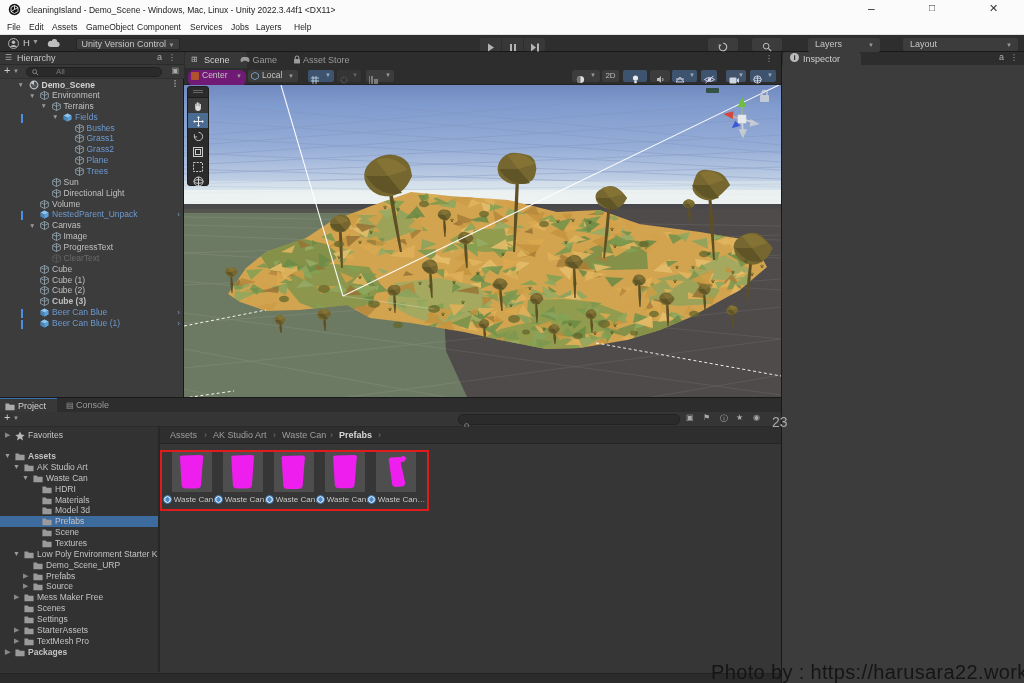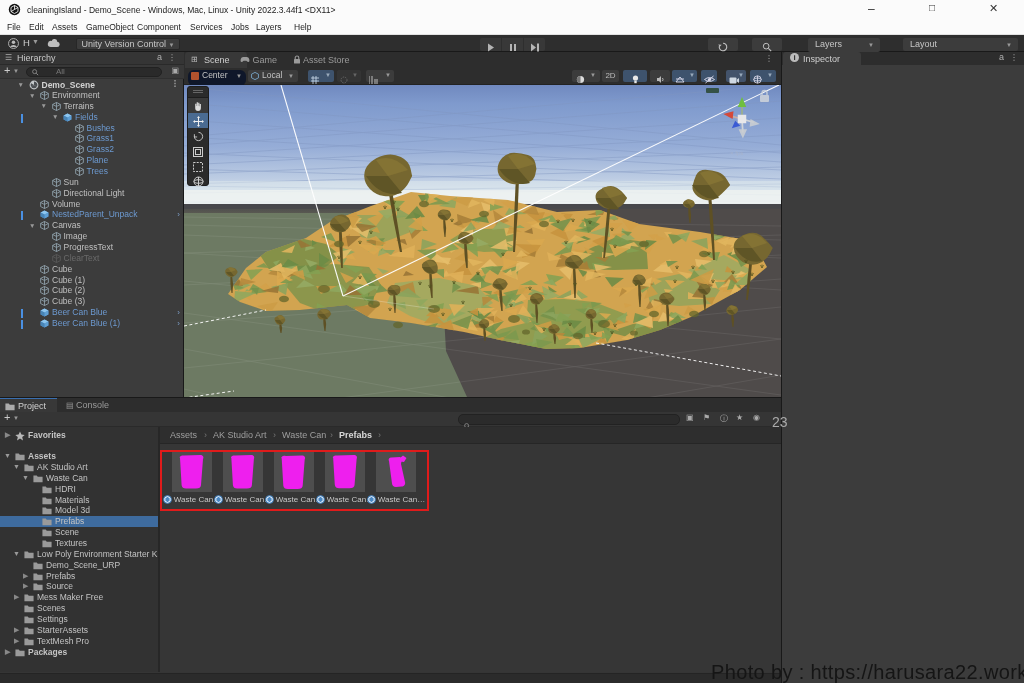--- a/index.html
+++ b/index.html
@@ -248,21 +248,21 @@
       </div>
     </div>
     <div style="position:absolute;left:0;top:234.3px;width:184px;height:11px;font-size:8.5px;color:#c0c0c0;font-weight:normal">
       <div style="position:absolute;left:40.0px;top:0;display:flex;align-items:center;gap:3px;white-space:nowrap">
         <svg width="9" height="9" viewBox="0 0 10 10" style="flex:none">
           <path d="M5,0.5 9.3,2.7 9.3,7.3 5,9.5 0.7,7.3 0.7,2.7 Z M5,0.5 5,5 M5,5 9.3,2.7 M5,5 0.7,2.7 M5,5 5,9.5" stroke="#96a8b4" stroke-width="0.9" fill="none"></path>
         </svg>
         <span style="margin-top:-1px">Cube (2)</span>
       </div>
     </div>
-    <div style="position:absolute;left:0;top:245.2px;width:184px;height:11px;font-size:8.5px;color:#c0c0c0;font-weight:normal">
+    <div style="position:absolute;left:0;top:245.2px;width:184px;height:11px;font-size:8.5px;color:#c0c0c0;font-weight:bold">
       <div style="position:absolute;left:40.0px;top:0;display:flex;align-items:center;gap:3px;white-space:nowrap">
         <svg width="9" height="9" viewBox="0 0 10 10" style="flex:none">
           <path d="M5,0.5 9.3,2.7 9.3,7.3 5,9.5 0.7,7.3 0.7,2.7 Z M5,0.5 5,5 M5,5 9.3,2.7 M5,5 0.7,2.7 M5,5 5,9.5" stroke="#96a8b4" stroke-width="0.9" fill="none"></path>
         </svg>
         <span style="margin-top:-1px">Cube (3)</span>
       </div>
     </div>
     <div style="position:absolute;left:0;top:256.0px;width:184px;height:11px;font-size:8.5px;color:#6d9ad1;font-weight:normal">
       <div style="position:absolute;left:21px;top:1px;width:2px;height:9px;background:#4a90e2"></div>
       <div style="position:absolute;left:40.0px;top:0;display:flex;align-items:center;gap:3px;white-space:nowrap">
@@ -300,21 +300,21 @@
   <div class="abs" style="left:56px;top:2.5px;color:#9a9a9a;font-size:9px"><svg width="10" height="7" viewBox="0 0 12 8" style="vertical-align:-0.5px">
           <path d="M2,7 C0.5,7 0.5,5 1,3.5 C1.4,2 2.5,1 4,1 h4 c1.5,0 2.6,1 3,2.5 C11.5,5 11.5,7 10,7 C8.5,7 8.5,5.5 7.5,5.5 h-3 C3.5,5.5 3.5,7 2,7 Z" fill="#9a9a9a"></path>
         </svg> Game</div>
   <div class="abs" style="left:109px;top:2.5px;color:#9a9a9a;font-size:9px"><svg width="8" height="9" viewBox="0 0 8 9" style="vertical-align:-1px">
           <rect x="1" y="4" width="6" height="4.5" rx="0.5" fill="#9a9a9a"></rect>
           <path d="M2.2,4 v-1.2 a1.8,1.8 0 0 1 3.6,0 V4" stroke="#9a9a9a" stroke-width="1.1" fill="none"></path>
         </svg> Asset Store</div>
   <span class="abs" style="right:8px;top:2px;color:#b0b0b0;font-size:8px">⋮</span>
  </div>
  <div class="abs" style="left:0;top:16px;width:597px;height:17px;background:#2d2d2d;border-bottom:1px solid #222">
-  <div class="abs" style="left:4px;top:2px;width:58px;height:16px;background:#0f172a;border-radius:6px;font-size:8.5px;color:#c4c4c4;line-height:11px"><span class="abs" style="left:3px;top:1.5px;width:8px;height:8px;background:#b0522e;border-radius:1px"></span><span style="margin-left:14px">Center</span><span class="abs" style="right:4px;top:1px;font-size:6px;color:#999">▼</span></div>
+  <div class="abs" style="left:4px;top:2px;width:58px;height:16px;background:#701a75;border-radius:6px;font-size:8.5px;color:#c4c4c4;line-height:11px"><span class="abs" style="left:3px;top:1.5px;width:8px;height:8px;background:#b0522e;border-radius:1px"></span><span style="margin-left:14px">Center</span><span class="abs" style="right:4px;top:1px;font-size:6px;color:#999">▼</span></div>
   <div class="abs" style="left:64px;top:2px;width:50px;height:12px;background:#3c3c3c;border-radius:2px;font-size:8.5px;color:#c4c4c4;line-height:11px"><svg class="abs" style="left:3px;top:2px" width="8" height="8" viewBox="0 0 10 10">
           <path d="M5,0.5 9.3,2.7 9.3,7.3 5,9.5 0.7,7.3 0.7,2.7 Z" fill="none" stroke="#7fb3d8" stroke-width="1"></path>
         </svg><span style="margin-left:14px">Local</span><span class="abs" style="right:4px;top:1px;font-size:6px;color:#999">▼</span></div>
   <div class="abs" style="left:124px;top:2px;width:26px;height:12px;background:#3e536d;border-radius:2px"><svg style="margin:2px 0 0 3px" width="8" height="8" viewBox="0 0 8 8">
           <path d="M0,2 h8 M0,5 h8 M2,0 v8 M5,0 v8" stroke="#cfe0f0" stroke-width="0.8"></path>
         </svg><span class="abs" style="right:3px;top:2px;font-size:6px;color:#9ab">▼</span></div>
   <div class="abs" style="left:153px;top:2px;width:24px;height:12px;background:#343434;border-radius:2px"><svg style="margin:2px 0 0 3px" width="8" height="8" viewBox="0 0 8 8">
           <circle cx="4" cy="4" r="3" stroke="#666" fill="none" stroke-dasharray="1.5,1"></circle>
         </svg><span class="abs" style="right:3px;top:2px;font-size:6px;color:#666">▼</span></div>
   <div class="abs" style="left:182px;top:2px;width:28px;height:12px;background:#3c3c3c;border-radius:2px"><svg style="margin:2px 0 0 3px" width="9" height="8" viewBox="0 0 9 8">
@@ -1056,21 +1056,21 @@
             <path d="M4.8,4.8 L7,7" stroke="#8a8a8a" stroke-width="1.1"></path>
           </svg></span></div>
   <span class="abs" style="left:686px;top:1px;color:#aaa;font-size:8px">▣</span>
   <span class="abs" style="left:703px;top:1px;color:#aaa;font-size:8px">⚑</span>
   <span class="abs" style="left:720px;top:1px;color:#aaa;font-size:8px">ⓘ</span>
   <span class="abs" style="left:736px;top:1px;color:#aaa;font-size:8px">★</span>
   <span class="abs" style="left:753px;top:1px;color:#aaa;font-size:8px">◉</span>
   <span class="abs" style="left:772px;top:1.5px;color:#aaa;font-size:14px">23</span>
  </div>
  <div class="abs" style="left:0;top:29px;width:158px;height:245px;background:#323232">
-      <div style="position:absolute;left:0;top:3.5px;width:158px;height:11px;font-size:8.5px;color:#c4c4c4;font-weight:bold">
+      <div style="position:absolute;left:0;top:3.5px;width:158px;height:11px;font-size:8.5px;color:#c4c4c4;font-weight:normal">
         <span style="position:absolute;left:5px;top:0;color:#888;font-size:7px">▶</span>
         <div style="position:absolute;left:15px;top:0;display:flex;align-items:center;gap:3px;white-space:nowrap">
           <svg width="10" height="10" viewBox="0 0 10 10" style="flex:none">
             <path d="M5,0.5 6.4,3.6 9.7,3.9 7.2,6.1 8,9.4 5,7.6 2,9.4 2.8,6.1 0.3,3.9 3.6,3.6 Z" fill="#b8b8b8"></path>
           </svg>
           <span style="margin-top:-1px">Favorites</span>
         </div>
       </div>
       <div style="position:absolute;left:0;top:25.2px;width:158px;height:11px;font-size:8.5px;color:#c4c4c4;font-weight:bold">
         <span style="position:absolute;left:4px;top:0;color:#999;font-size:7px">▼</span>

